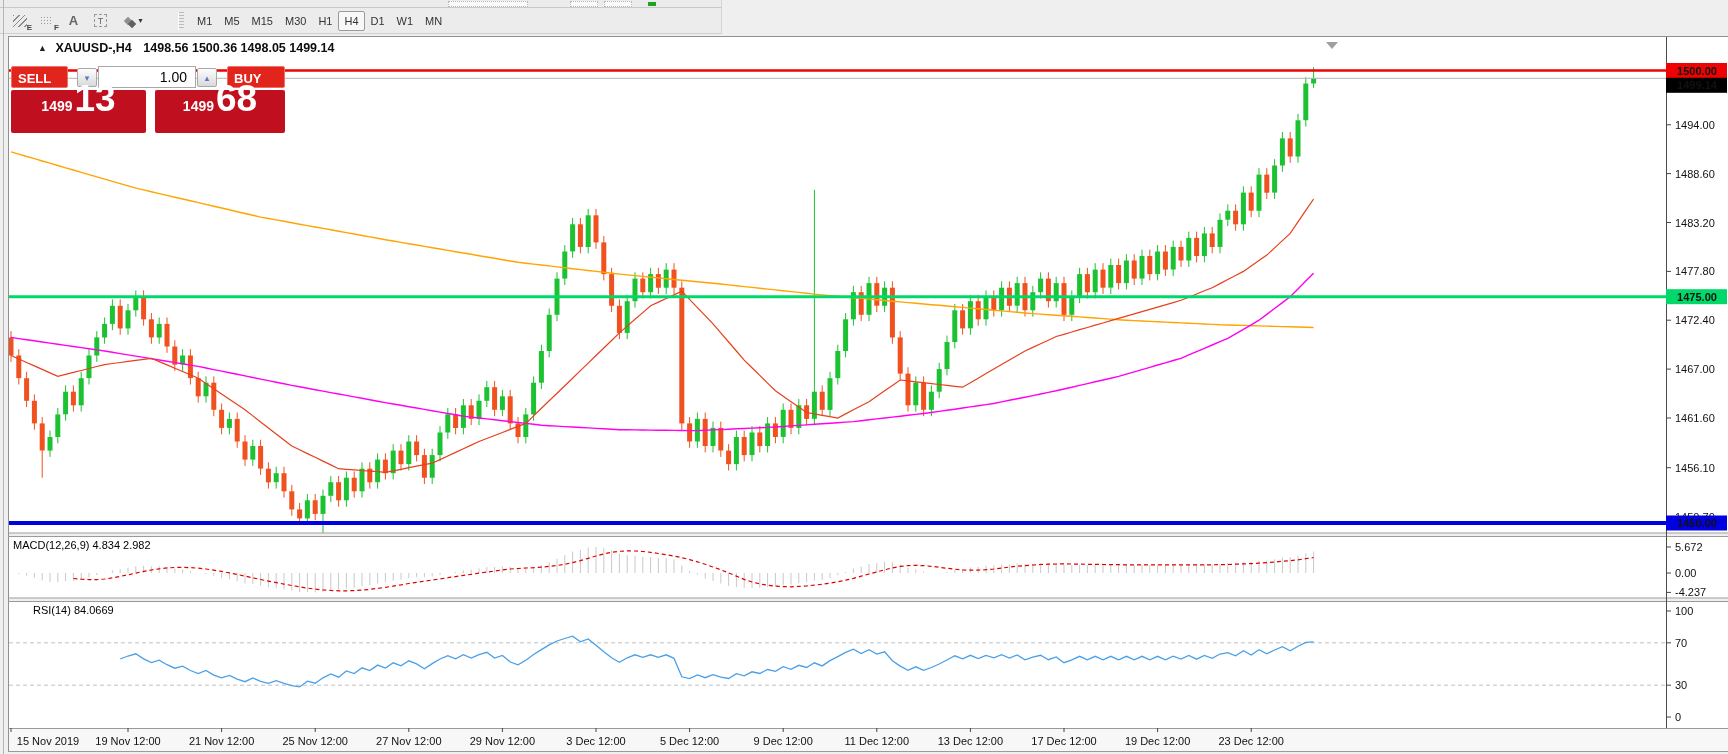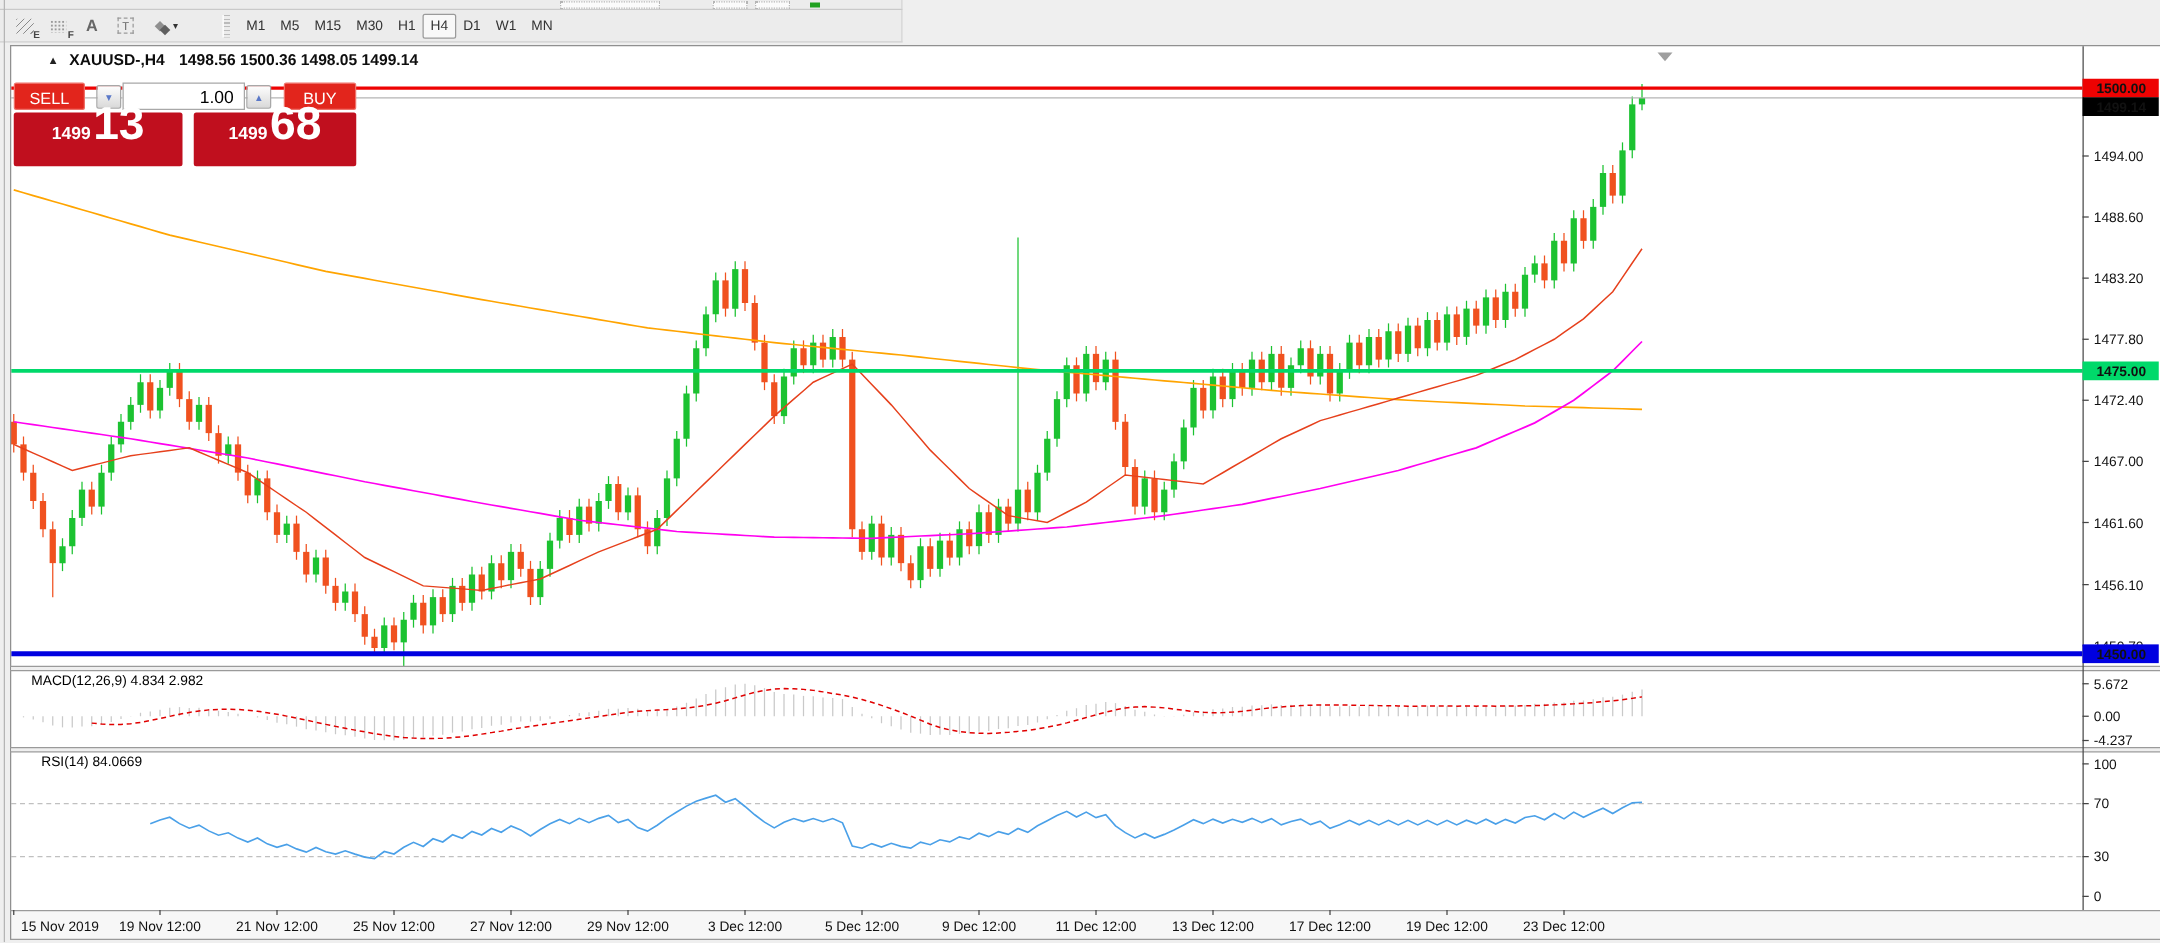--- a/index.html
+++ b/index.html
@@ -26,22 +26,22 @@
   .diamond.d2{background:#5f5f5f;margin-left:-2px;margin-top:6px;}
   .caret{font-size:8px;color:#333;margin-left:3px;}
   .grip{width:5px;height:18px;margin:0 7px 0 24px;background:repeating-linear-gradient(#bbb 0 1px,transparent 1px 3px);border-left:1px solid #fff;}
   .tf{min-width:24px;height:20px;padding:0 5px;font-size:11px;color:#333;background:transparent;
       border:1px solid transparent;line-height:18px;text-align:center;cursor:default;}
   .tf.active{background:#f8f8f8;border:1px solid #9a9a9a;border-radius:2px;}
   
   .chart-title{position:absolute;left:13px;top:41px;font-size:12.5px;font-weight:700;color:#0d0d0d;z-index:5;white-space:nowrap;margin-left:25px;}
   .chart-title .tgl{font-size:9px;margin-right:5px;vertical-align:1px;color:#222;}
   .trade-panel{position:absolute;left:0;top:0;z-index:6;}
-  .btn-red{position:absolute;background:#e2251c;color:#fff;font-size:13px;font-weight:400;
-           text-align:center;line-height:21px;border:1px solid #ef7068;border-radius:2px;box-sizing:border-box;cursor:default;}
+  .btn-red{position:absolute;background:#e2251c;color:#fff;font-size:13px;font-weight:700;
+           text-align:left;line-height:21px;border:1px solid #ef7068;border-radius:2px;box-sizing:border-box;cursor:default;}
   .spin{position:absolute;width:20px;height:19px;background:linear-gradient(#fdfdfd,#d9d9d9);
         border:1px solid #a8a8a8;border-radius:2px;color:#5a78c8;font-size:9px;line-height:16px;
         text-align:center;box-sizing:border-box;cursor:default;padding:0;}
   .vol{position:absolute;background:#fff;border:1px solid #a8a8a8;font-size:14px;text-align:right;
        padding-right:8px;line-height:20px;color:#000;box-sizing:border-box;}
   .qbox{position:absolute;background:#c00f1e;border-radius:2px;color:#fff;display:flex;
         align-items:flex-end;justify-content:center;box-sizing:border-box;cursor:default;}
   .qbox .small{font-size:14px;font-weight:700;line-height:1;padding-bottom:20px;margin-right:2px;}
   .qbox .big{font-size:37px;font-weight:700;line-height:1;padding-bottom:16px;}
   .annotation{position:absolute;left:1178px;top:406px;font-size:48px;color:#ff0000;z-index:4;white-space:nowrap;}
@@ -739,19 +739,19 @@
       <span class="small">1499</span>
       <span class="big">13</span>
     </div>
     <div class="qbox" style="left:155px;top:90px;width:130px;height:43px;">
       <span class="small">1499</span>
       <span class="big">68</span>
     </div>
   </div>
 
 
-  <div class="pane-label" style="top:539px;margin-left:12px;">MACD(12,26,9) 4.834 2.982</div>
+  <div class="pane-label" style="top:539px;">MACD(12,26,9) 4.834 2.982</div>
   <div class="pane-label" style="top:604px;padding-left:20px;">RSI(14) 84.0669</div>
 
   <div class="divider" style="top:532px;"></div>
   <div class="divider" style="top:597px;"></div>
 
 </div>
 
 </body></html>

